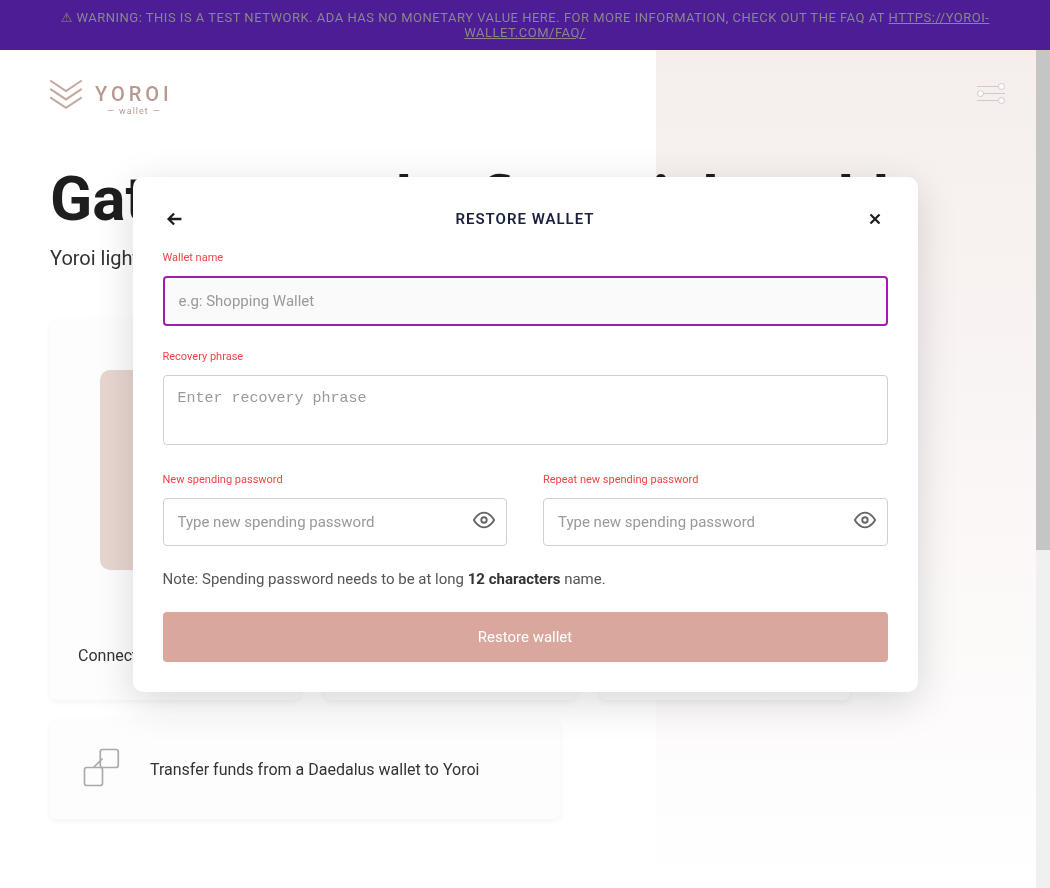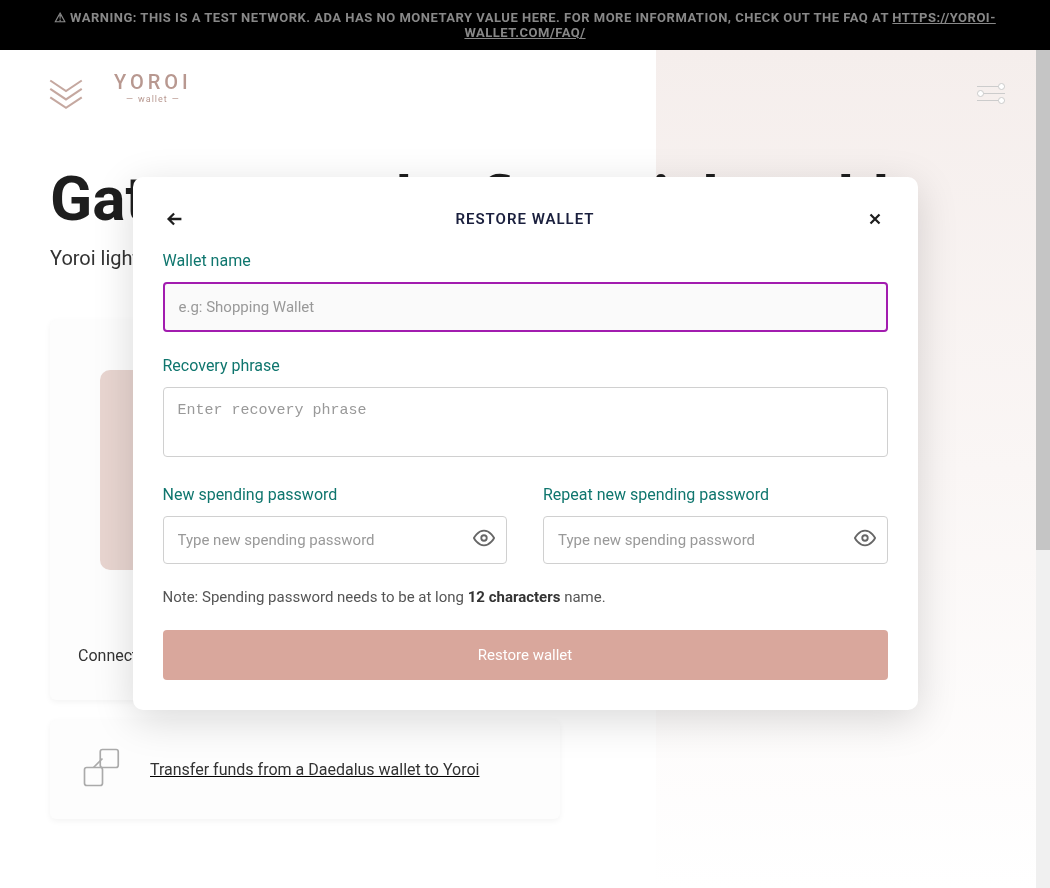--- a/index.html
+++ b/index.html
@@ -9,43 +9,43 @@
     }
     body {
       font-family: -apple-system, BlinkMacSystemFont, 'Segoe UI', Roboto, Helvetica, Arial, sans-serif;
       width: 1050px;
       height: 888px;
       position: relative;
       overflow: hidden;
       background: #fff;
     }
     .warning-bar {
-      background: #000000;
+      background: #4c1d95;
       color: #888;
       text-align: center;
       padding: 10px 20px;
       font-size: 13px;
-      font-weight: 700;
+      font-weight: 400;
       letter-spacing: 0.5px;
       text-transform: uppercase;
     }
     .warning-bar a {
       color: #888;
       text-decoration: underline;
     }
     .header {
       display: flex;
       justify-content: space-between;
       align-items: center;
       padding: 20px 45px;
     }
     .logo {
       display: flex;
-      align-items: flex-start;
-      gap: 27px;
+      align-items: flex-end;
+      gap: 8px;
       color: #c5a8a0;
     }
     .logo-mark svg {
       width: 42px;
       height: 42px;
     }
     .logo-text {
       display: flex;
       flex-direction: column;
     }
@@ -153,21 +153,20 @@
       margin: 20px 50px 0;
       width: 510px;
       background: #fdfdfd;
       border-radius: 6px;
       box-shadow: 0 2px 6px rgba(0,0,0,0.05);
       padding: 25px 30px;
       display: flex;
       align-items: center;
       gap: 25px;
       cursor: pointer;
-      text-decoration: underline;
     }
     .transfer-icon svg {
       width: 45px;
       height: 45px;
       color: #aaa;
     }
     .transfer-label {
       font-size: 16px;
       color: #333;
     }
@@ -206,22 +205,22 @@
       font-weight: 600;
       letter-spacing: 1px;
       text-transform: uppercase;
       color: #1a1f3d;
     }
     .form-group {
       margin-bottom: 24px;
     }
     .form-label {
       display: block;
-      font-size: 16px;
-      color: #0f766e;
+      font-size: 11px;
+      color: #ef4444;
       margin-bottom: 12px;
     }
     .form-input {
       width: 100%;
       padding: 14px 14px;
       font-size: 15px;
       border: 1px solid #d0d0d0;
       border-radius: 4px;
       outline: none;
       font-family: inherit;

